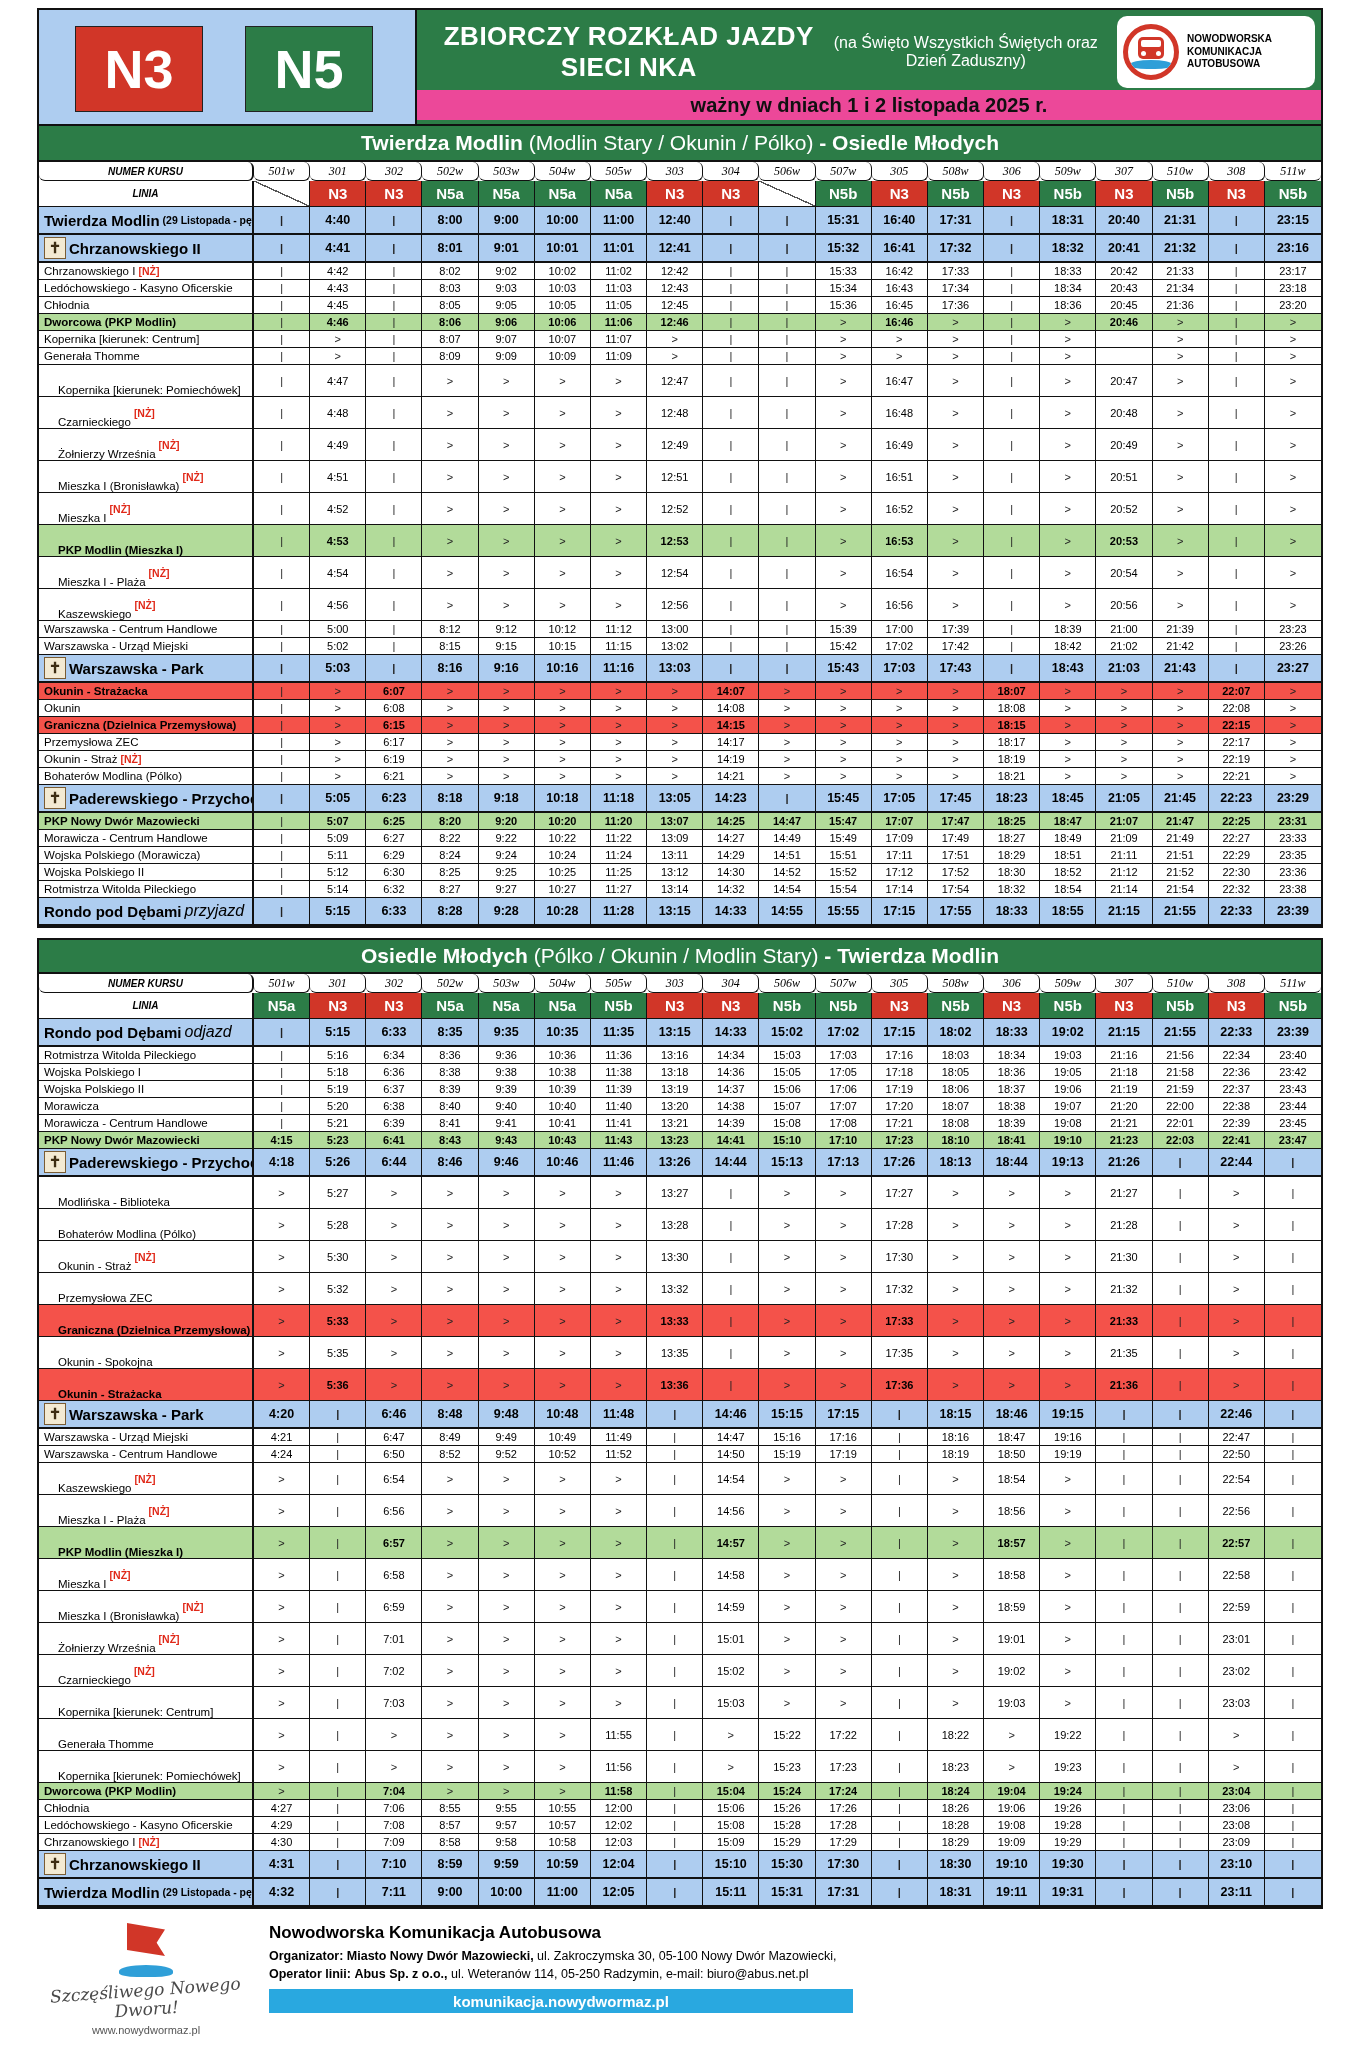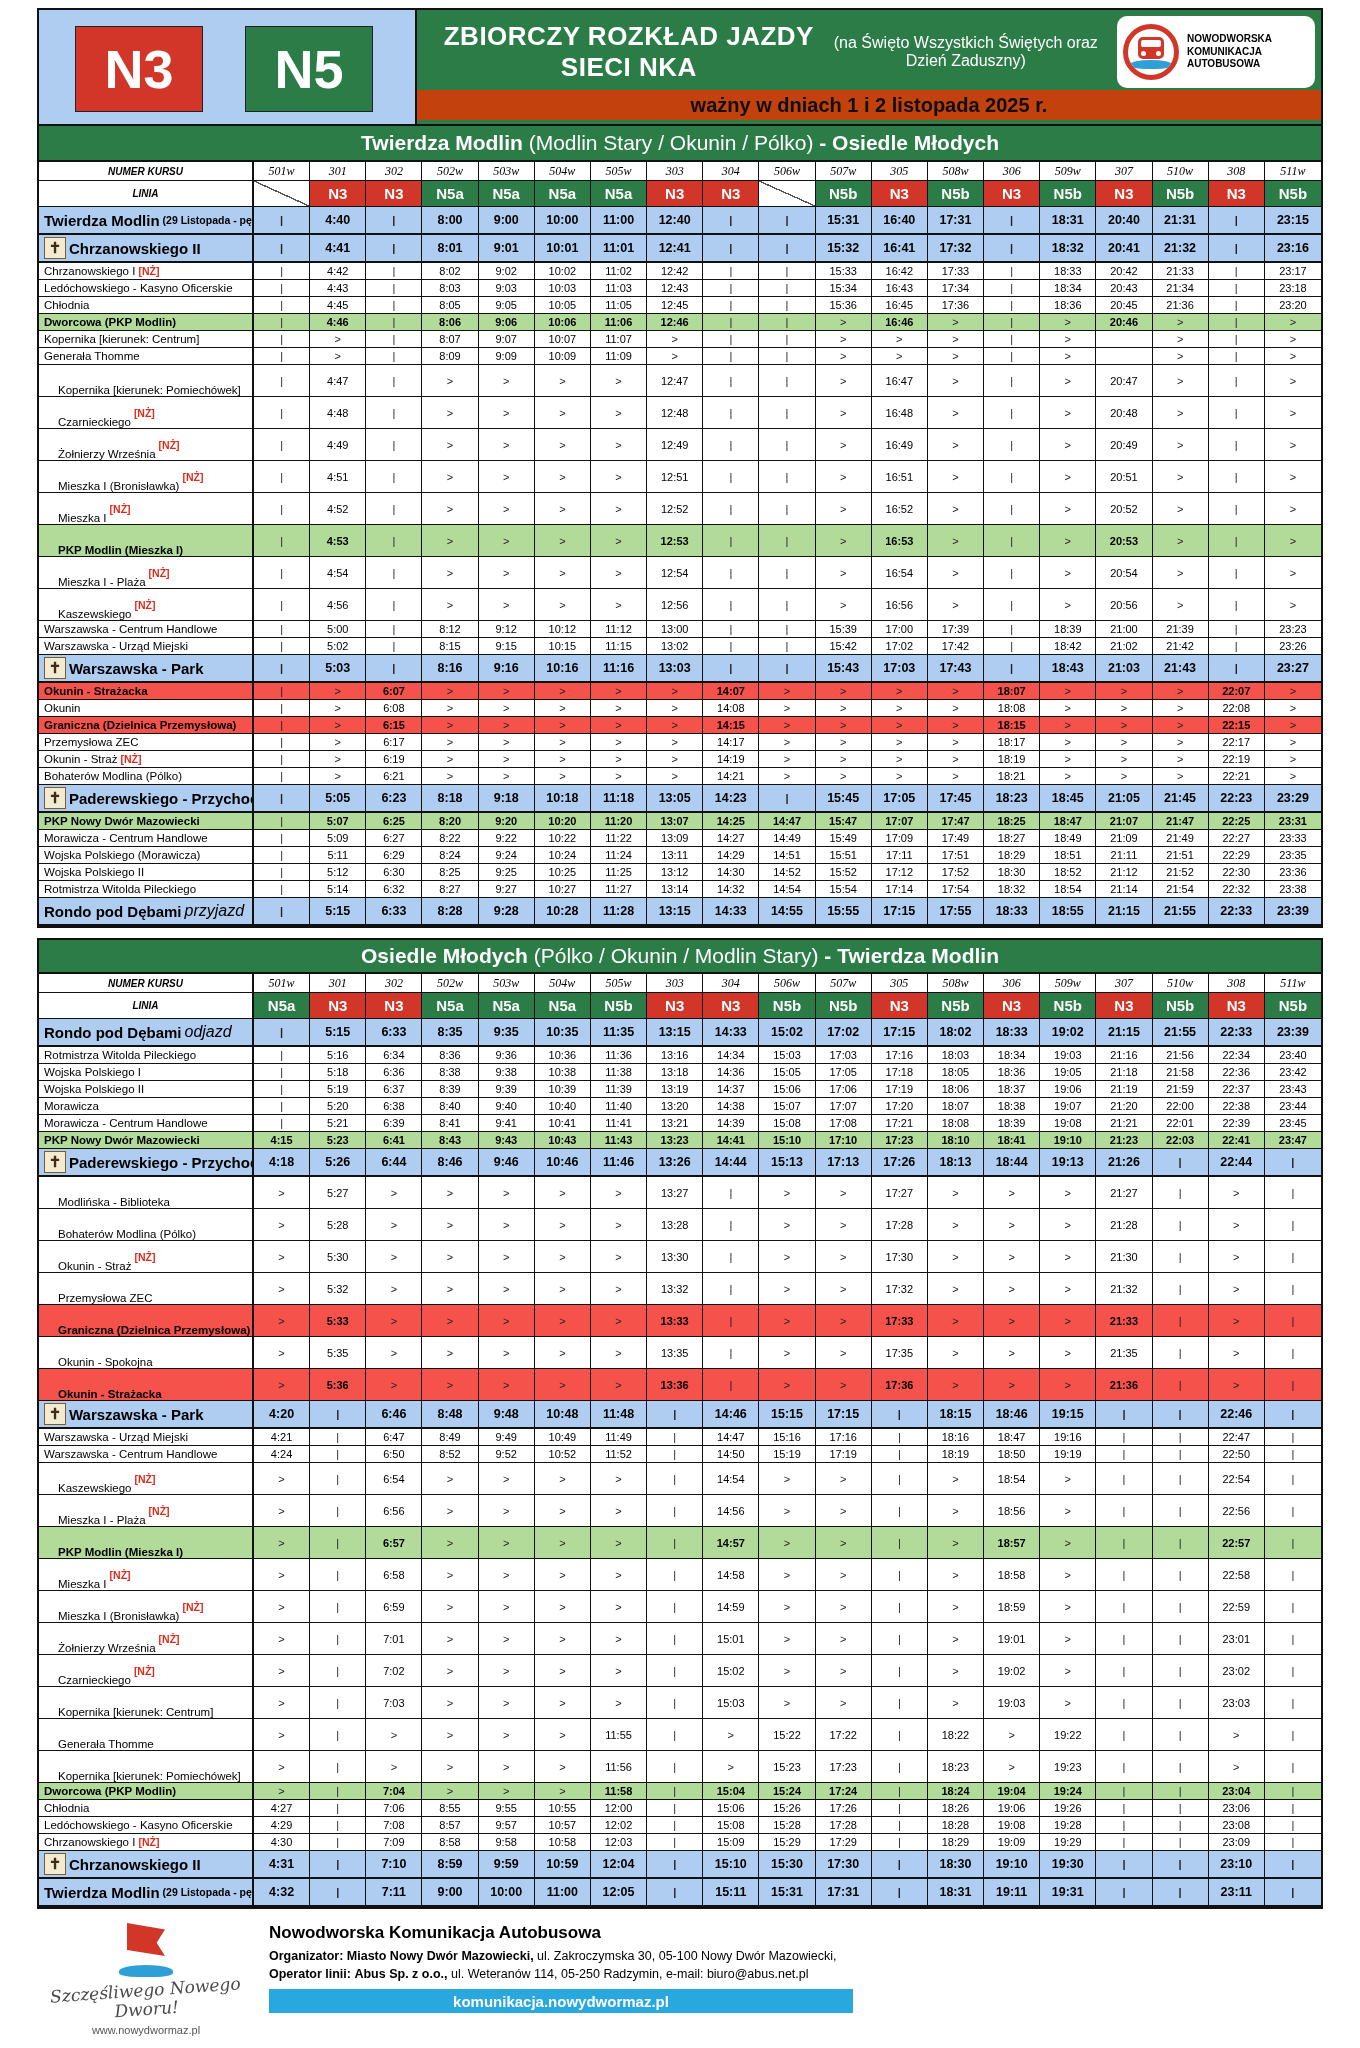--- a/index.html
+++ b/index.html
@@ -10,42 +10,42 @@
   
   .header-box { position:relative; height:118px; background:#aecdf0; border:2px solid #111; }
   .badge { position:absolute; top:16px; width:128px; height:86px; display:flex; align-items:center; justify-content:center;
            color:#fff; font-weight:bold; font-size:54px; border:1px solid #222; }
   .badge.n3 { left:36px; }
   .badge.n5 { left:206px; }
   .green-block { position:absolute; left:376px; top:0; right:0; bottom:0; background:#2c7c47; border-left:2px solid #111; }
   .gb-title { position:absolute; left:0; right:210px; top:6px; height:72px; display:flex; flex-direction:row; align-items:center; color:#fff; text-align:center;padding-left:20px; }
   .gb-title .t1 { font-size:26px; font-weight:bold; letter-spacing:.5px; }
   .gb-title .t2 { font-size:16px; }
-  .yellow-strip { position:absolute; left:0; right:0; bottom:4px; height:30px; background:#c2410c; display:flex; align-items:center; justify-content:center; font-weight:bold; font-size:20px; color:#101010; }
+  .yellow-strip { position:absolute; left:0; right:0; bottom:4px; height:30px; background:#ec4899; display:flex; align-items:center; justify-content:center; font-weight:bold; font-size:20px; color:#101010; }
   .logo-box { position:absolute; right:6px; top:6px; width:198px; height:72px; background:#fff; border-radius:10px; display:flex; align-items:center; gap:8px; padding:6px; }
   .logo-ring { width:56px; height:56px; border:5px solid #d13628; border-radius:50%; position:relative; flex:0 0 auto; background:#fff; overflow:hidden; }
   .bus-face { position:absolute; left:10px; top:8px; width:26px; height:22px; background:#d13628; border-radius:5px; }
   .bus-face:before { content:""; position:absolute; left:3px; top:3px; width:20px; height:7px; background:#fff; border-radius:2px; }
   .bus-face:after { content:""; position:absolute; left:3px; bottom:3px; width:5px; height:5px; background:#fff; border-radius:50%; box-shadow:15px 0 0 #fff; }
   .logo-wave { position:absolute; left:2px; bottom:6px; width:42px; height:9px; background:#2f9fd8; border-radius:50% 50% 40% 40%; }
   .logo-text { font-size:10px; font-weight:bold; line-height:1.25; }
 
   
   .route-bar { height:36px; background:#2c7c47; border:2px solid #111; border-top:none; display:flex; align-items:center; justify-content:center; color:#fff; font-size:21px; }
   .route-bar b { font-weight:bold; }
   .route-bar span { white-space:pre; }
 
   
   .tt { border:2px solid #111; border-top:none; }
   .row { display:grid; grid-template-columns:215px repeat(19, 1fr); }
   .c { border-right:1px solid #111; border-bottom:1px solid #111; display:flex; align-items:center; justify-content:center;
        font-size:11px; min-height:17px; overflow:hidden; white-space:nowrap; }
   .c:last-child { border-right:none; }
   .c.name { justify-content:flex-start; padding-left:5px; border-right:2px solid #111; font-size:11.5px; gap:3px; }
-  .row.head1 .c { background:#fff; font-style:italic; font-size:12px; height:19px; font-family:"Liberation Serif", serif; }
+  .row.head1 .c { background:#fff; font-style:italic; font-size:12px; height:19px; font-family:"Liberation Serif", serif;border-radius:6px; }
   .row.head1 .c.name { font-family:"Liberation Sans", sans-serif; justify-content:center; font-weight:bold; font-size:10px; padding-left:0; }
   .row.head2 .c { height:26px; font-weight:bold; font-size:15px; color:#fff; }
   .row.head2 .c.name { color:#000; justify-content:center; font-weight:bold; font-size:10px; font-style:italic; padding-left:0; }
   .lc-n3 { background:#d13628; }
   .lc-n5 { background:#2c7c47; }
   .lc-none { background:#fff;
     background-image:linear-gradient(to top right, transparent 48.5%, #555 48.5%, #555 51.5%, transparent 51.5%); }
   .row.s-hl .c { background:#aecdf0; min-height:28px; font-weight:bold; font-size:12.5px; border-bottom:2px solid #111; }
   .row.s-hl .c.name { font-size:15px; }
   .row.s-grn .c { background:#b2db9a; font-weight:bold; }

